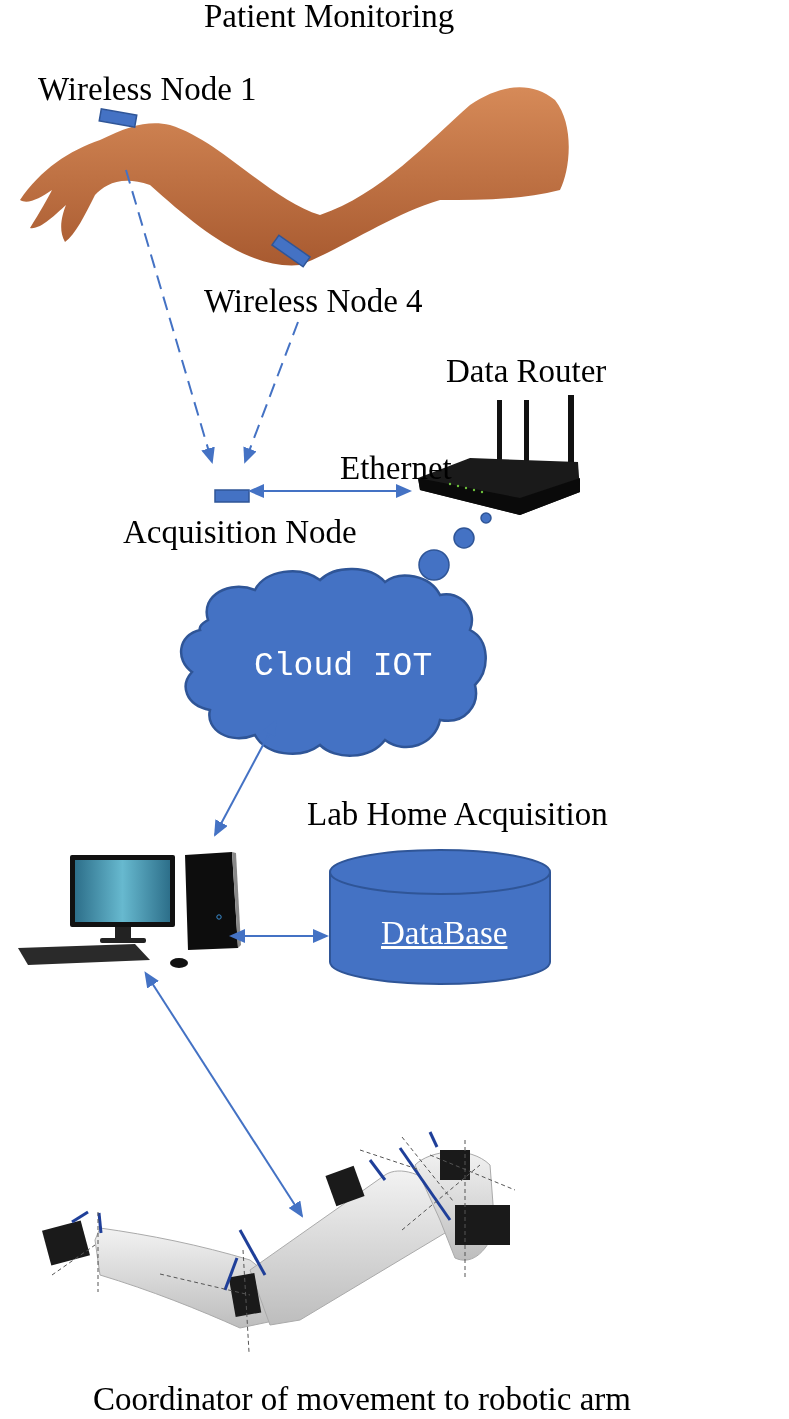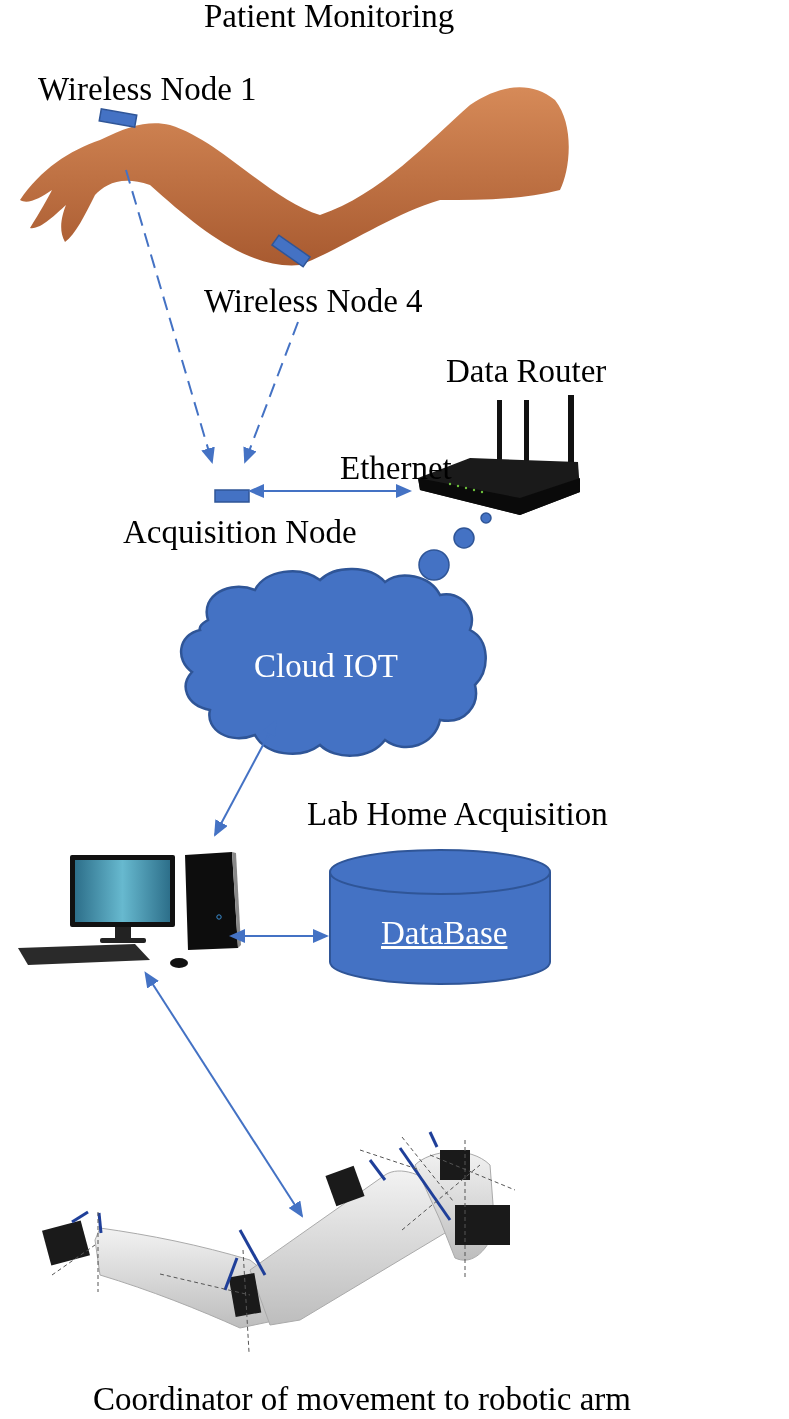--- a/index.html
+++ b/index.html
@@ -127,16 +127,16 @@
     </g>
   </g>
 </svg>
 
 <div class="lbl" style="left:204px; top:0px;">Patient Monitoring</div>
 <div class="lbl" style="left:38px; top:73px;">Wireless Node 1</div>
 <div class="lbl" style="left:204px; top:285px;">Wireless Node 4</div>
 <div class="lbl" style="left:446px; top:355px;">Data Router</div>
 <div class="lbl" style="left:294px; top:452px;margin-left:46px;">Ethernet</div>
 <div class="lbl" style="left:123px; top:516px;">Acquisition Node</div>
-<div class="lbl lbl-w" style="left:254px; top:650px;">Cloud IOT</div>
+<div class="lbl lbl-w" style="left:254px; top:650px;font-family:Liberation Mono, monospace;">Cloud IOT</div>
 <div class="lbl" style="left:307px; top:798px;">Lab Home Acquisition</div>
 <div class="lbl lbl-w" style="left:381px; top:917px;text-decoration:underline;">DataBase</div>
 <div class="lbl" style="left:93px; top:1383px;">Coordinator of movement to robotic arm</div>
 
 </body></html>

